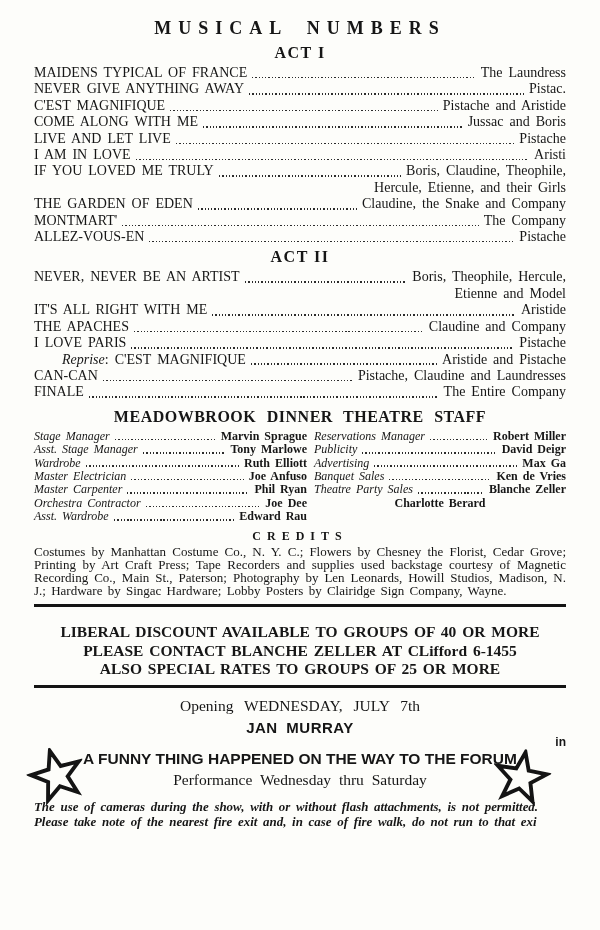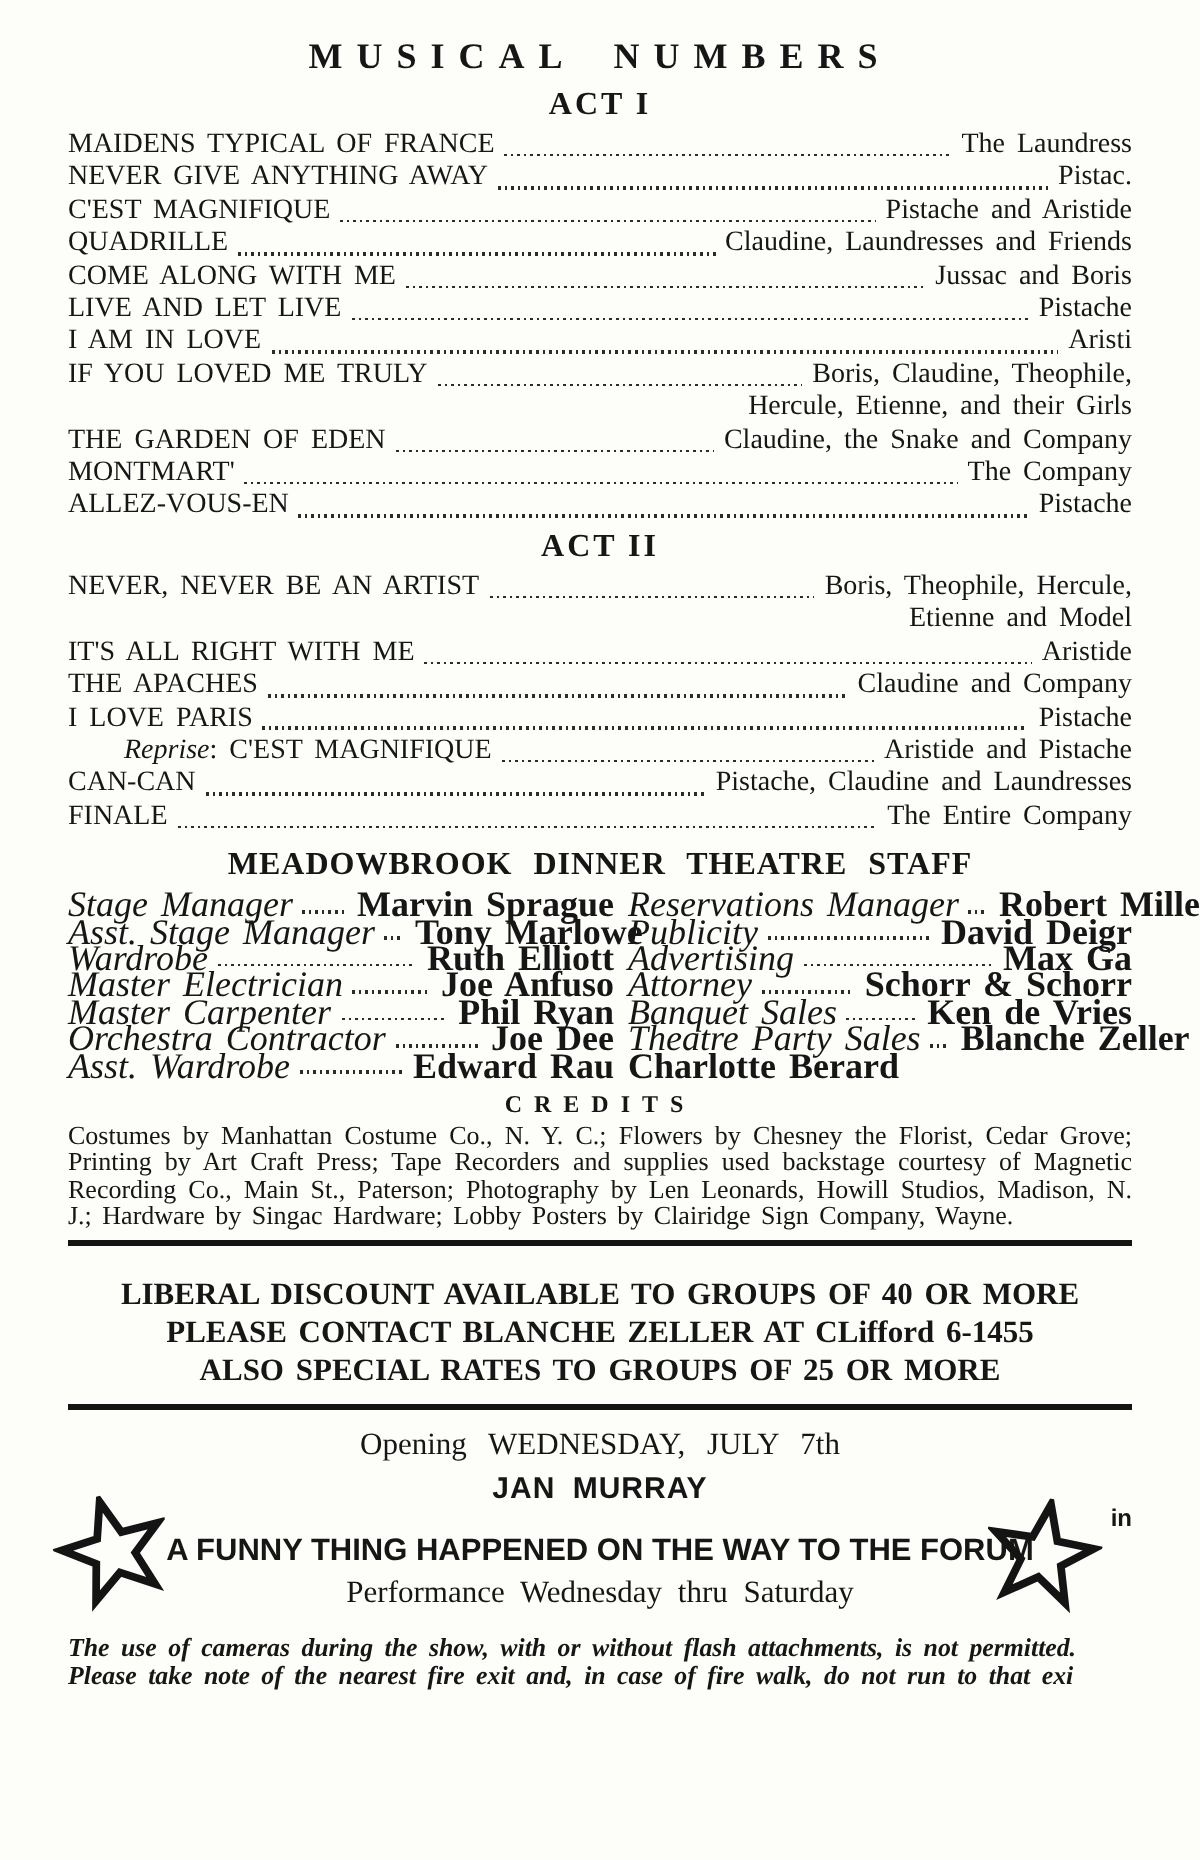--- a/index.html
+++ b/index.html
@@ -25,27 +25,27 @@
   .leader::after{
     content:"";position:absolute;left:0;right:0;bottom:3px;height:1.5px;
     background:repeating-linear-gradient(90deg,#2b2b2b 0 1.3px,transparent 1.3px 3.3px);
   }
   .song.cont{justify-content:flex-end;}
   .reprise .prefix{font-style:italic;padding-left:28px;}
   .staff-heading{
     text-align:center;font-size:16px;font-weight:bold;
     word-spacing:6px;letter-spacing:0.5px;margin:7px 0 4px;
   }
-  .staff-cols{display:flex;justify-content:space-between;font-size:18px;}
+  .staff-cols{display:flex;justify-content:space-between;font-size:12px;}
   .staff-col{width:273px;}
   .staff-col.right{width:252px;}
   .staff-row{display:flex;align-items:baseline;line-height:13.4px;white-space:nowrap;}
   .staff-row .role{font-style:italic;word-spacing:2px;}
   .staff-row .nm{font-weight:bold;word-spacing:2px;text-align:right;}
-  .staff-row.no-leader{justify-content:flex-start;}
+  .staff-row.no-leader{justify-content:center;}
   .credits-heading{
     text-align:center;font-size:12px;font-weight:bold;
     letter-spacing:6px;margin:5px 0 1px;
   }
   .credits-text{
     font-size:13px;line-height:13.3px;text-align:justify;word-spacing:2px;margin:0;
   }
   .discount{
     margin-top:6px;border-top:3px solid #141414;border-bottom:3px solid #141414;
     padding:16px 0 6px;text-align:center;font-weight:bold;
@@ -97,25 +97,20 @@
         <span class="t">NEVER GIVE ANYTHING AWAY</span>
         <span class="leader"></span>
         <span class="p">Pistac.</span>
       </div>
     <div class="song">
         <span class="t">C'EST MAGNIFIQUE</span>
         <span class="leader"></span>
         <span class="p">Pistache and Aristide</span>
       </div>
     <div class="song">
-        <span class="t">QUADRILLE</span>
-        <span class="leader"></span>
-        <span class="p">Claudine, Laundresses and Friends</span>
-      </div>
-    <div class="song">
         <span class="t">COME ALONG WITH ME</span>
         <span class="leader"></span>
         <span class="p">Jussac and Boris</span>
       </div>
     <div class="song">
         <span class="t">LIVE AND LET LIVE</span>
         <span class="leader"></span>
         <span class="p">Pistache</span>
       </div>
     <div class="song">
@@ -239,25 +234,20 @@
         </div>
       <div class="staff-row">
           <span class="role">Publicity</span>
           <span class="leader"></span>
           <span class="nm">David Deigr</span>
         </div>
       <div class="staff-row">
           <span class="role">Advertising</span>
           <span class="leader"></span>
           <span class="nm">Max Ga</span>
-        </div>
-      <div class="staff-row">
-          <span class="role">Attorney</span>
-          <span class="leader"></span>
-          <span class="nm">Schorr &amp; Schorr</span>
         </div>
       <div class="staff-row">
           <span class="role">Banquet Sales</span>
           <span class="leader"></span>
           <span class="nm">Ken de Vries</span>
         </div>
       <div class="staff-row">
           <span class="role">Theatre Party Sales</span>
           <span class="leader"></span>
           <span class="nm">Blanche Zeller</span>

